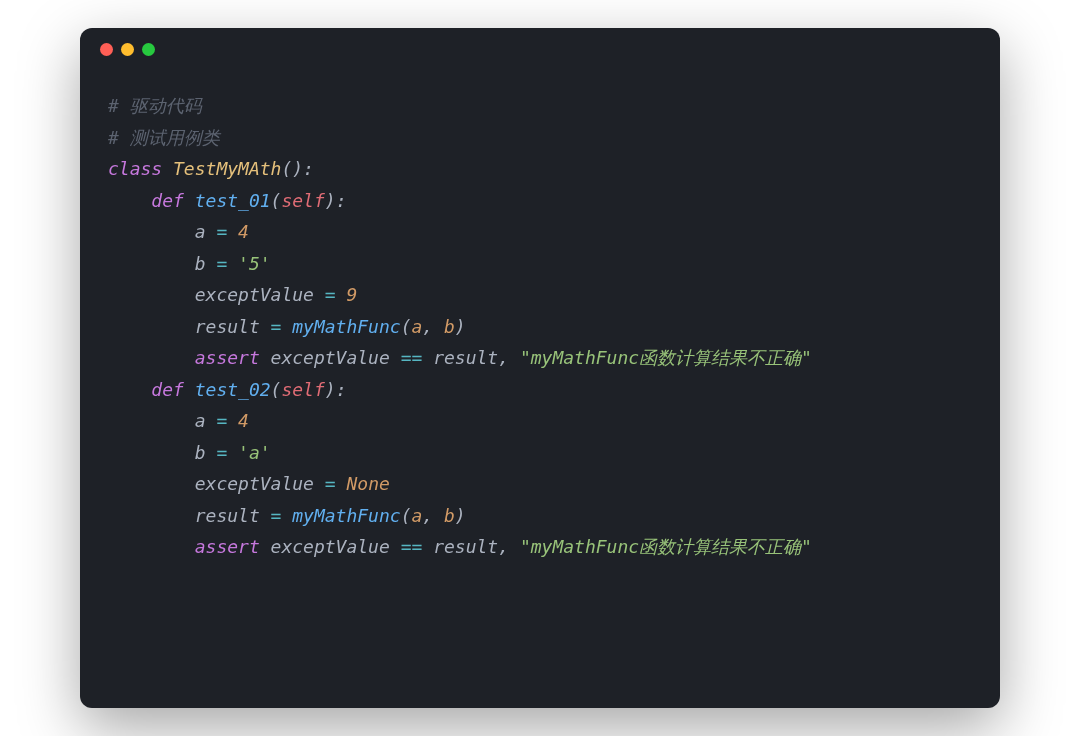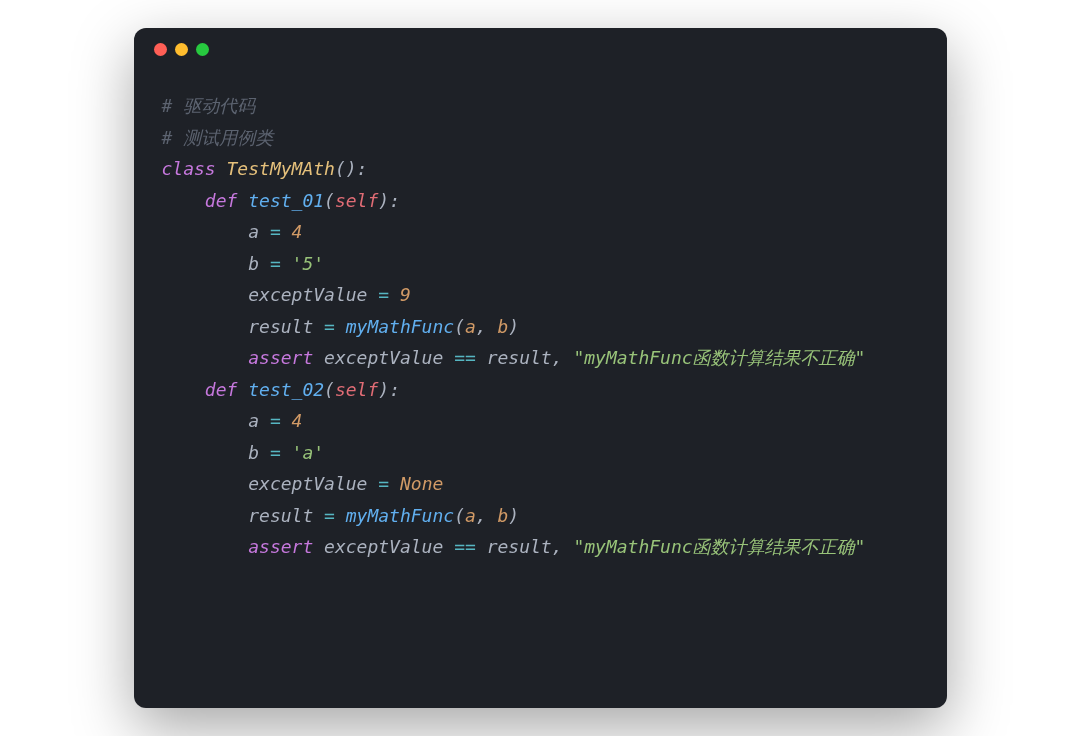--- a/index.html
+++ b/index.html
@@ -10,21 +10,21 @@
   body {
     background: #ffffff;
     width: 1080px;
     height: 736px;
     display: flex;
     align-items: center;
     justify-content: center;
     font-family: 'Menlo', 'Monaco', 'Consolas', monospace;
   }
   .window {
-    width: 813px;
+    width: 920px;
     height: 680px;
     background: #1e2127;
     border-radius: 12px;
     box-shadow: 0 20px 60px rgba(0,0,0,0.35);
     overflow: hidden;
     display: flex;
     flex-direction: column;
   }
   .titlebar {
     height: 42px;

